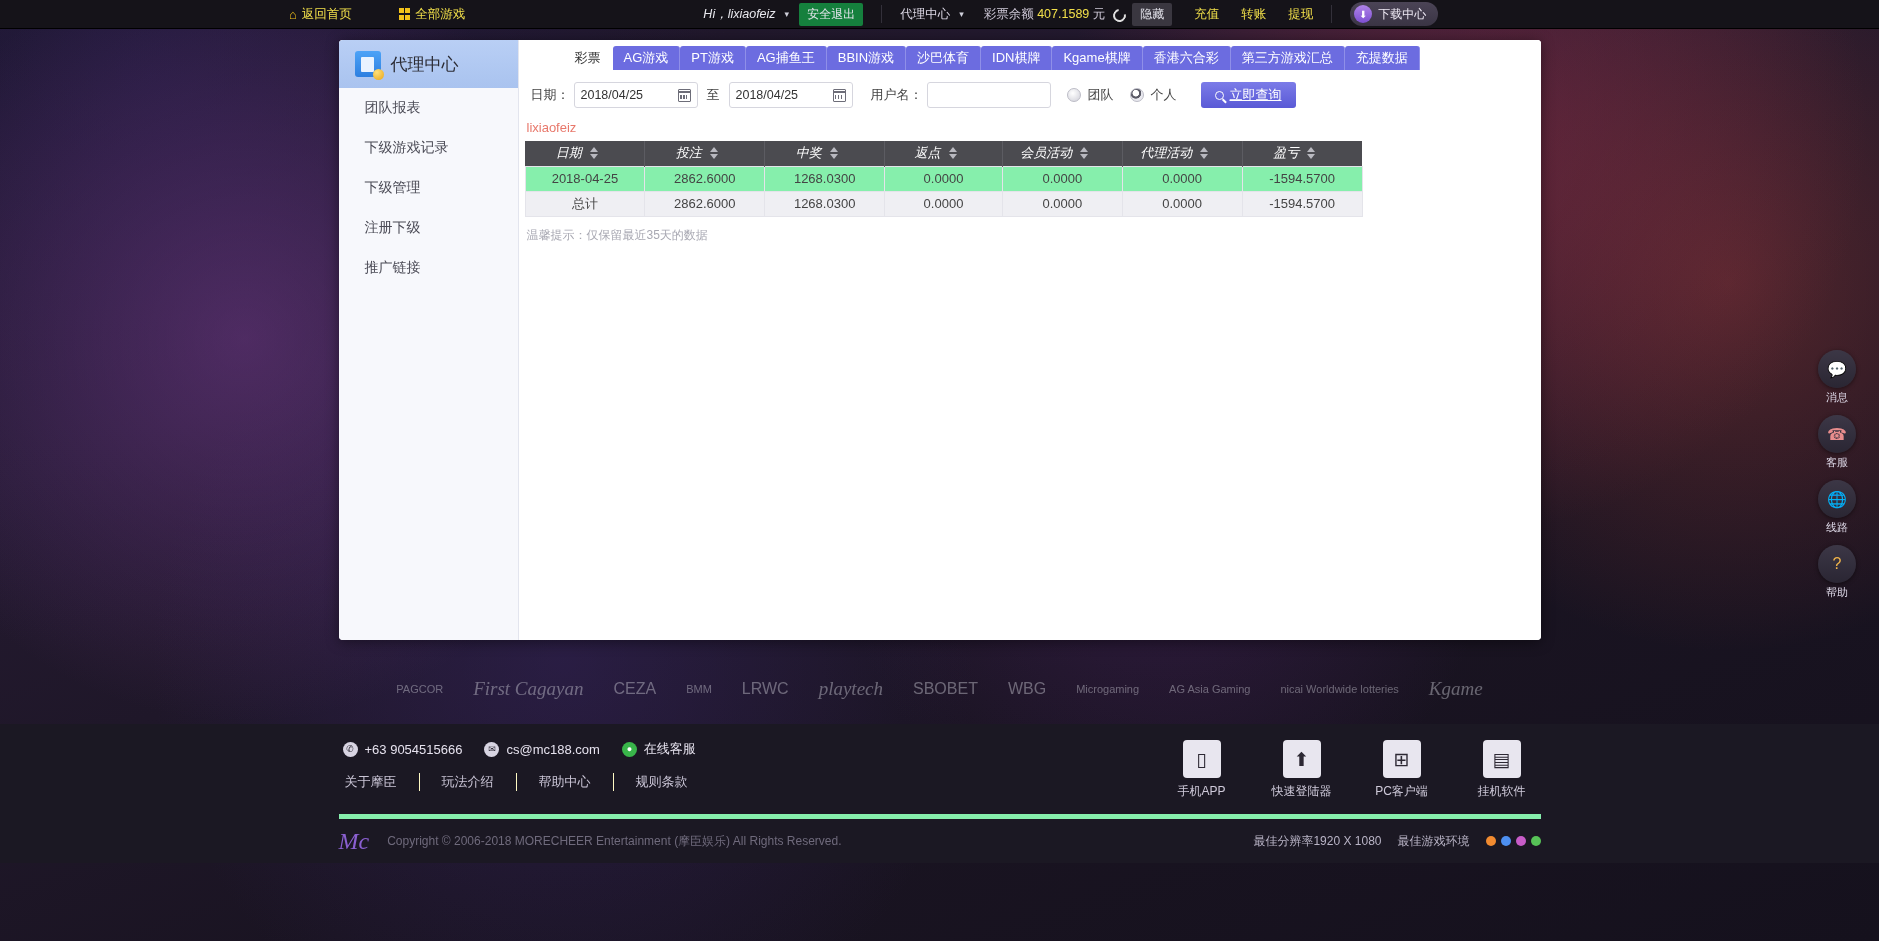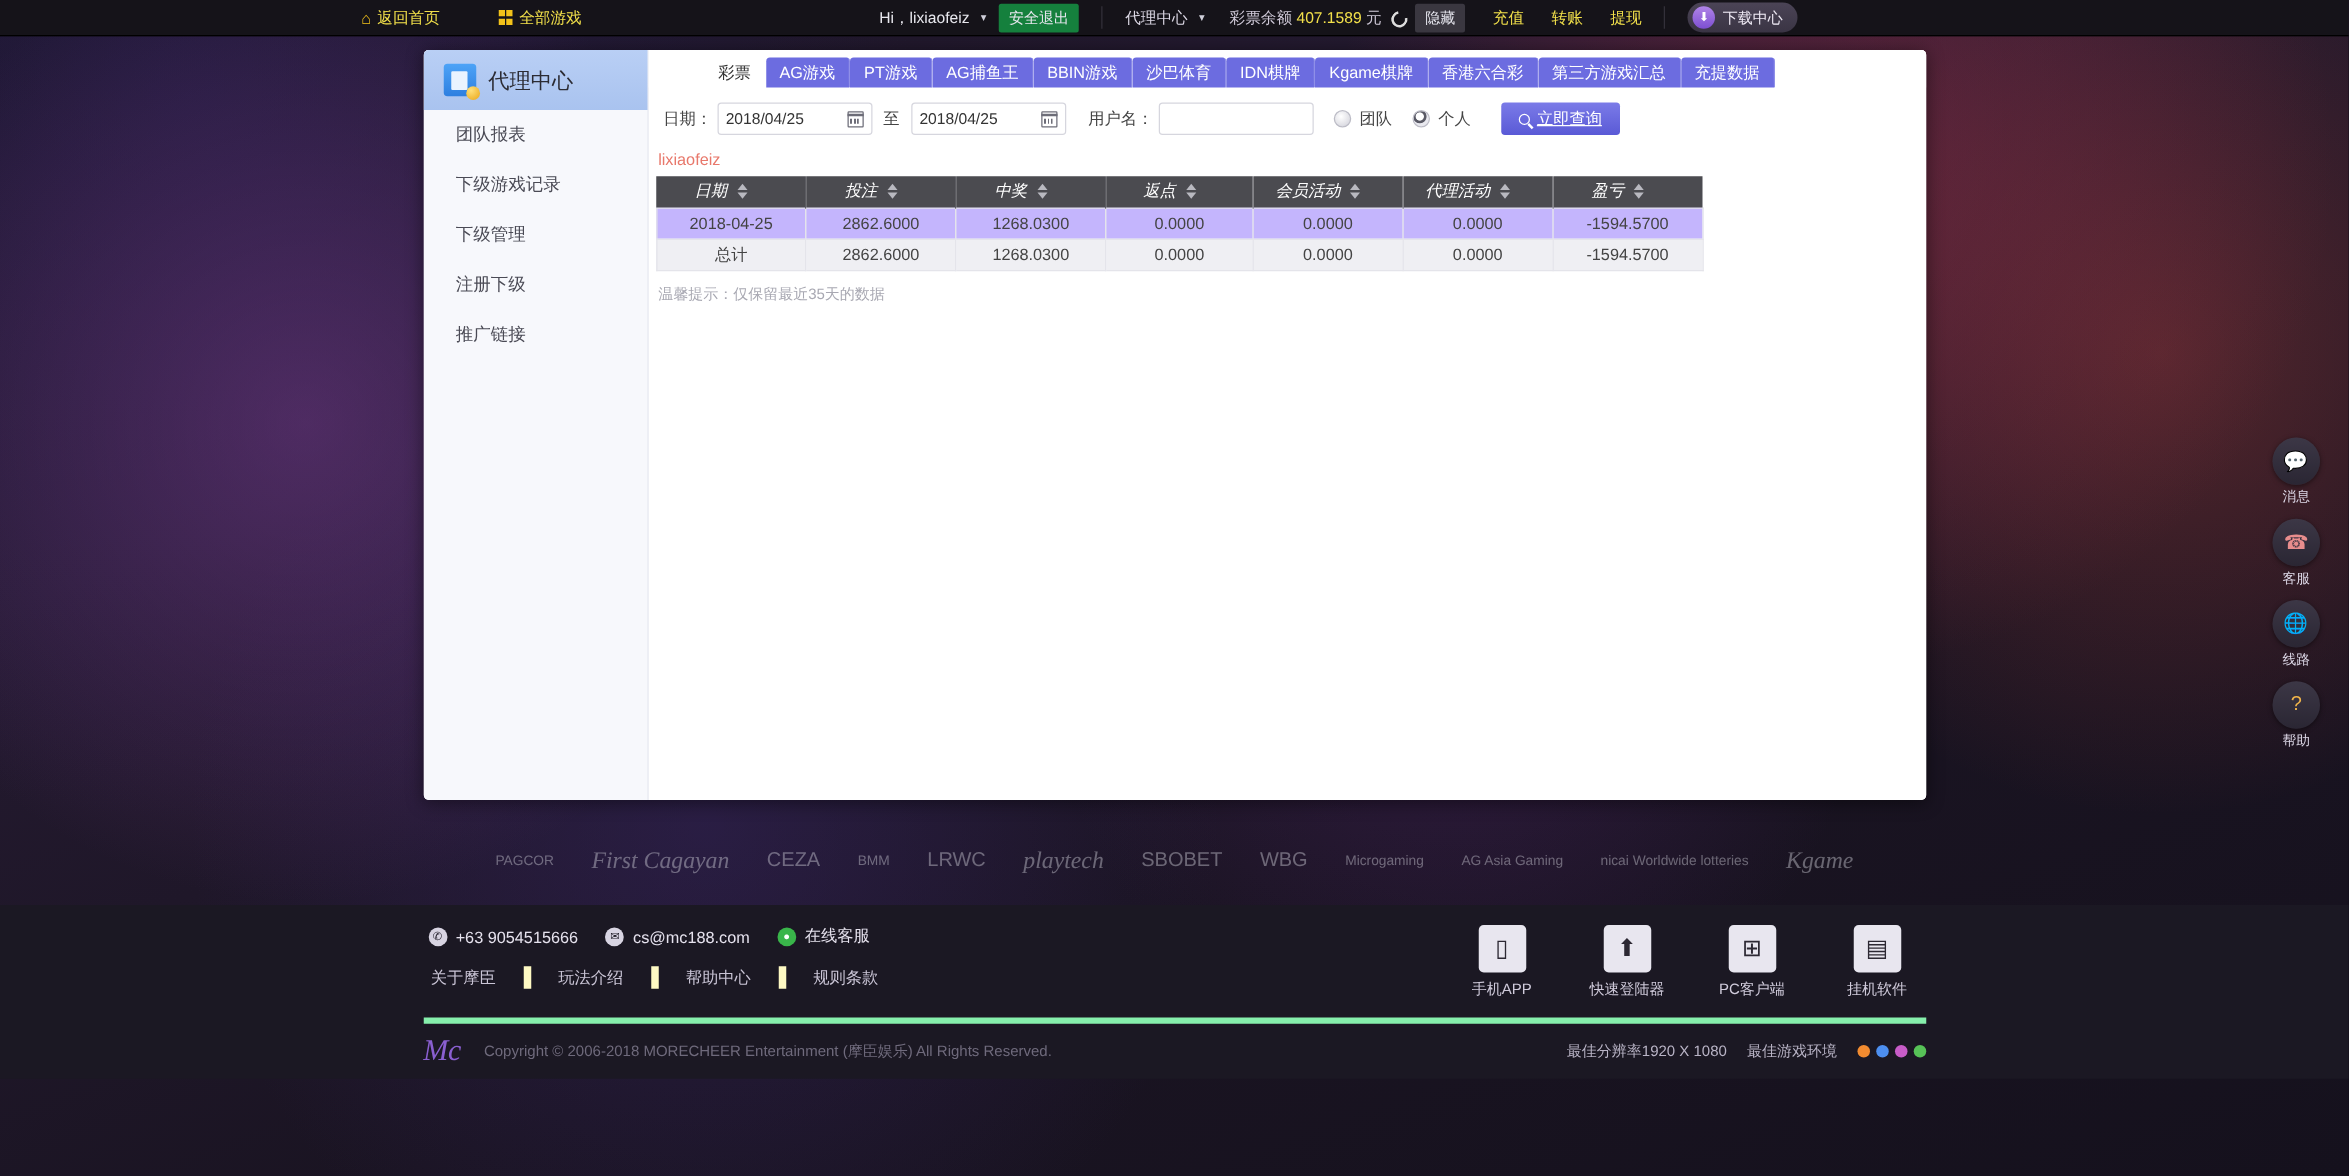--- a/index.html
+++ b/index.html
@@ -40,21 +40,21 @@
     border-bottom: 1px solid #000;
     font-size: 12.5px;
     position: relative; z-index: 5;
   }
   .tb-item { display: flex; align-items: center; gap: 5px; white-space: nowrap; }
   .tb-home { color: #f2e04a; margin-left: 289px; }
   .tb-allgames { color: #f2e04a; margin-left: 47px; }
   .home-ico { color: #f2c21a; font-size: 13px; }
   .grid-ico { display:inline-grid; grid-template-columns:5px 5px; grid-gap:1.5px; }
   .grid-ico i { width:5px; height:5px; background:#f2c21a; display:block; }
-  .tb-greet { color: #e8e8ee; margin-left: 238px; }
+  .tb-greet { color: #e8e8ee; margin-left: 238px; font-style: italic; }
   .caret { font-size: 9px; color: #cfcfda; margin-left: 4px; }
   .tb-logout {
     margin-left: 10px; background: #15803d; color: #e6e6ee;
     padding: 3px 8px; border-radius: 2px; font-size: 12px;
   }
   .divider-v { width: 1px; height: 18px; background: #33303a; margin: 0 18px; }
   .tb-agent { color: #ddd9e6; }
   .tb-balance { margin-left: 20px; color: #cfc9d8; }
   .tb-balance b { color: #f2e04a; font-weight: normal; }
   .refresh-ico {
@@ -180,21 +180,21 @@
   table.report th:last-child { border-right: none; }
   .th-in { display:flex; align-items:center; justify-content:center; gap:8px;font-style:italic;}
   .sorter { display:flex; flex-direction:column; gap:2px; }
   .sorter i {
     width:0;height:0;border-left:4px solid transparent;border-right:4px solid transparent; display:block;
   }
   .sorter i.up { border-bottom: 5px solid #b9b9c0; }
   .sorter i.dn { border-top: 5px solid #b9b9c0; }
   table.report td {
     height: 25px; text-align: center; color: #444;
-    border: 1px solid #e4e4ea; background: #c4b5fd;
+    border: 1px solid #e4e4ea; background: #86efac;
   }
   table.report tr.total td { background: #efeff3; }
 
   .tip { color: #a8a8b2; font-size: 12px; padding: 10px 0 0 8px; }
 
   
   .rail { position: absolute; right: 20px; top: 350px; z-index: 6; }
   .rail-item {
     width: 44px; margin-bottom: 10px; text-align: center; color: #ded9e8; font-size: 11px;
   }
@@ -221,21 +221,21 @@
   .footer-inner { width: 1202px; margin: 0 auto; display: flex; align-items: flex-start; }
   .f-left { padding-left: 4px; }
   .f-contacts { display: flex; align-items: center; gap: 22px; color: #e6e2ee; font-size: 13px; }
   .f-contacts .ci { display: flex; align-items: center; gap: 7px; }
   .c-dot {
     width: 15px; height: 15px; border-radius: 50%; background: #d8d4e2; color: #1b1823;
     display:flex;align-items:center;justify-content:center;font-size:9px;
   }
   .c-dot.green { background: #39b54a; color:#fff; }
   .f-links { display: flex; gap: 0; margin-top: 15px; color: #cac5d6; font-size: 13px; }
-  .f-links span { padding: 0 22px; border-right: 6px solid #fef9c3; }
+  .f-links span { padding: 0 22px; border-right: 1px solid #fef9c3; }
   .f-links span:first-child { padding-left: 2px; }
   .f-links span:last-child { border-right: none; }
   .f-apps { display: flex; gap: 38px; margin-left: auto; padding-right: 8px; }
   .app { width: 62px; text-align: center; color: #cfcada; font-size: 12px; }
   .app-ico {
     width: 38px; height: 38px; margin: 0 auto 5px; border-radius: 4px;
     background: #e8e6ef; color: #2c2833;
     display:flex;align-items:center;justify-content:center;font-size:19px;
   }
   .copyright {

